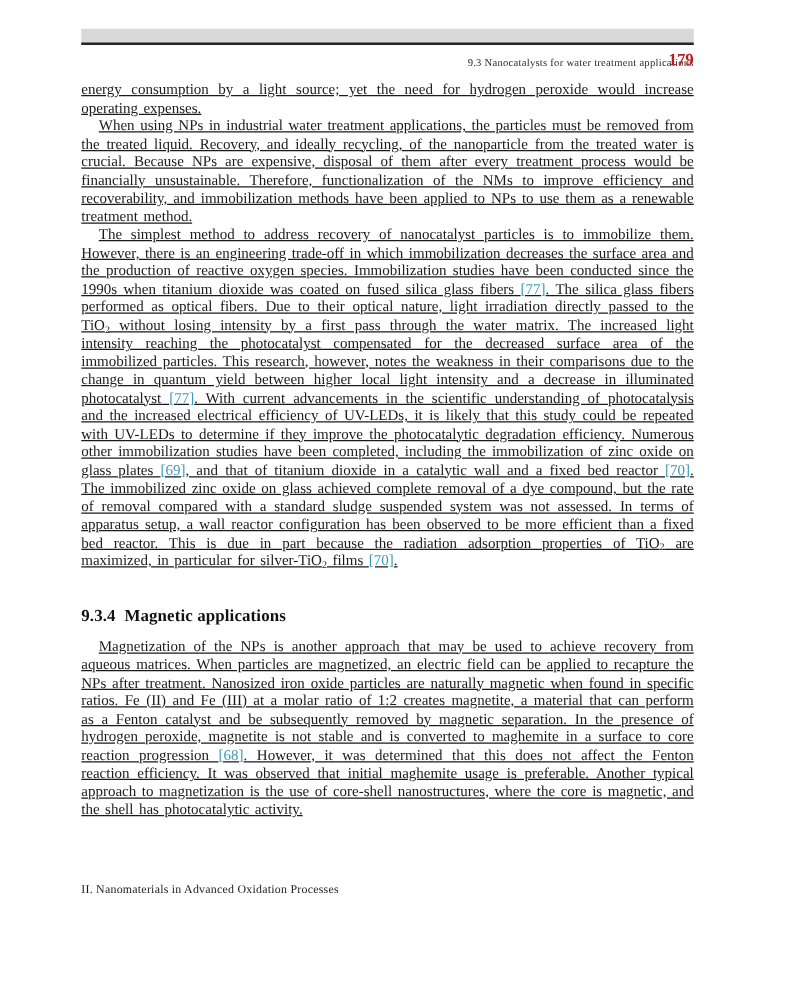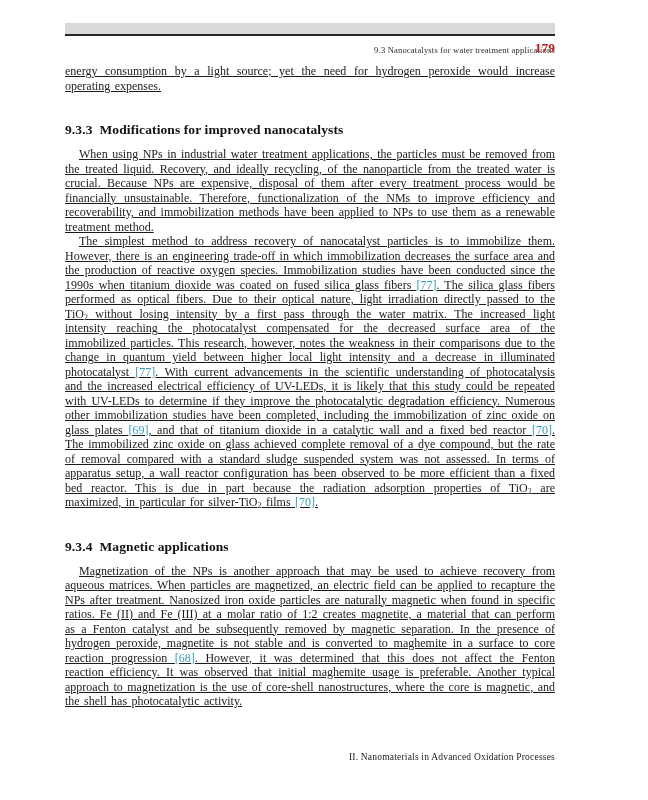--- a/index.html
+++ b/index.html
@@ -73,23 +73,23 @@
   .sec-num { margin-right: 7px; }
   .ref { color: #3b9ab8; }
   sub {
     font-size: 8px;
     line-height: 0;
     vertical-align: -2px;
   }
   .footer {
     position: absolute;
     left: 65px;
-    top: 752px;
+    top: 707px;
     width: 490px;
-    text-align: right;
+    text-align: left;
     font-size: 9.5px;
     color: #1d1d1d;
     letter-spacing: 0.2px;
   }
 </style>
 </head>
 <body>
 
 <div class="page">
 
@@ -97,23 +97,20 @@
 
   <div class="header-row">
     <span class="running-head">9.3 Nanocatalysts for water treatment applications</span>
     <span class="page-number">179</span>
   </div>
 
   <div class="content">
 
     <p class="para no-indent">energy consumption by a light source; yet the need for hydrogen peroxide would increase operating expenses.</p>
 
-    <h2 class="section-heading">
-      <span class="sec-num">9.3.3</span><span class="sec-title">Modifications for improved nanocatalysts</span>
-    </h2>
 
     <p class="para">When using NPs in industrial water treatment applications, the particles must be removed from the treated liquid. Recovery, and ideally recycling, of the nanoparticle from the treated water is crucial. Because NPs are expensive, disposal of them after every treatment process would be financially unsustainable. Therefore, functionalization of the NMs to improve efficiency and recoverability, and immobilization methods have been applied to NPs to use them as a renewable treatment method.</p>
     <p class="para">The simplest method to address recovery of nanocatalyst particles is to immobilize them. However, there is an engineering trade-off in which immobilization decreases the surface area and the production of reactive oxygen species. Immobilization studies have been conducted since the 1990s when titanium dioxide was coated on fused silica glass fibers <span class="ref" style="color: rgb(59, 154, 184);">[77]</span>. The silica glass fibers performed as optical fibers. Due to their optical nature, light irradiation directly passed to the TiO<sub>2</sub> without losing intensity by a first pass through the water matrix. The increased light intensity reaching the photocatalyst compensated for the decreased surface area of the immobilized particles. This research, however, notes the weakness in their comparisons due to the change in quantum yield between higher local light intensity and a decrease in illuminated photocatalyst <span class="ref" style="color: rgb(59, 154, 184);">[77]</span>. With current advancements in the scientific understanding of photocatalysis and the increased electrical efficiency of UV-LEDs, it is likely that this study could be repeated with UV-LEDs to determine if they improve the photocatalytic degradation efficiency. Numerous other immobilization studies have been completed, including the immobilization of zinc oxide on glass plates <span class="ref" style="color: rgb(59, 154, 184);">[69]</span>, and that of titanium dioxide in a catalytic wall and a fixed bed reactor <span class="ref" style="color: rgb(59, 154, 184);">[70]</span>. The immobilized zinc oxide on glass achieved complete removal of a dye compound, but the rate of removal compared with a standard sludge suspended system was not assessed. In terms of apparatus setup, a wall reactor configuration has been observed to be more efficient than a fixed bed reactor. This is due in part because the radiation adsorption properties of TiO<sub>2</sub> are maximized, in particular for silver-TiO<sub>2</sub> films <span class="ref" style="color: rgb(59, 154, 184);">[70]</span>.</p>
 
     <h2 class="section-heading">
       <span class="sec-num">9.3.4</span><span class="sec-title">Magnetic applications</span>
     </h2>
 
     <p class="para">Magnetization of the NPs is another approach that may be used to achieve recovery from aqueous matrices. When particles are magnetized, an electric field can be applied to recapture the NPs after treatment. Nanosized iron oxide particles are naturally magnetic when found in specific ratios. Fe (II) and Fe (III) at a molar ratio of 1:2 creates magnetite, a material that can perform as a Fenton catalyst and be subsequently removed by magnetic separation. In the presence of hydrogen peroxide, magnetite is not stable and is converted to maghemite in a surface to core reaction progression <span class="ref" style="color: rgb(59, 154, 184);">[68]</span>. However, it was determined that this does not affect the Fenton reaction efficiency. It was observed that initial maghemite usage is preferable. Another typical approach to magnetization is the use of core-shell nanostructures, where the core is magnetic, and the shell has photocatalytic activity.</p>
 

